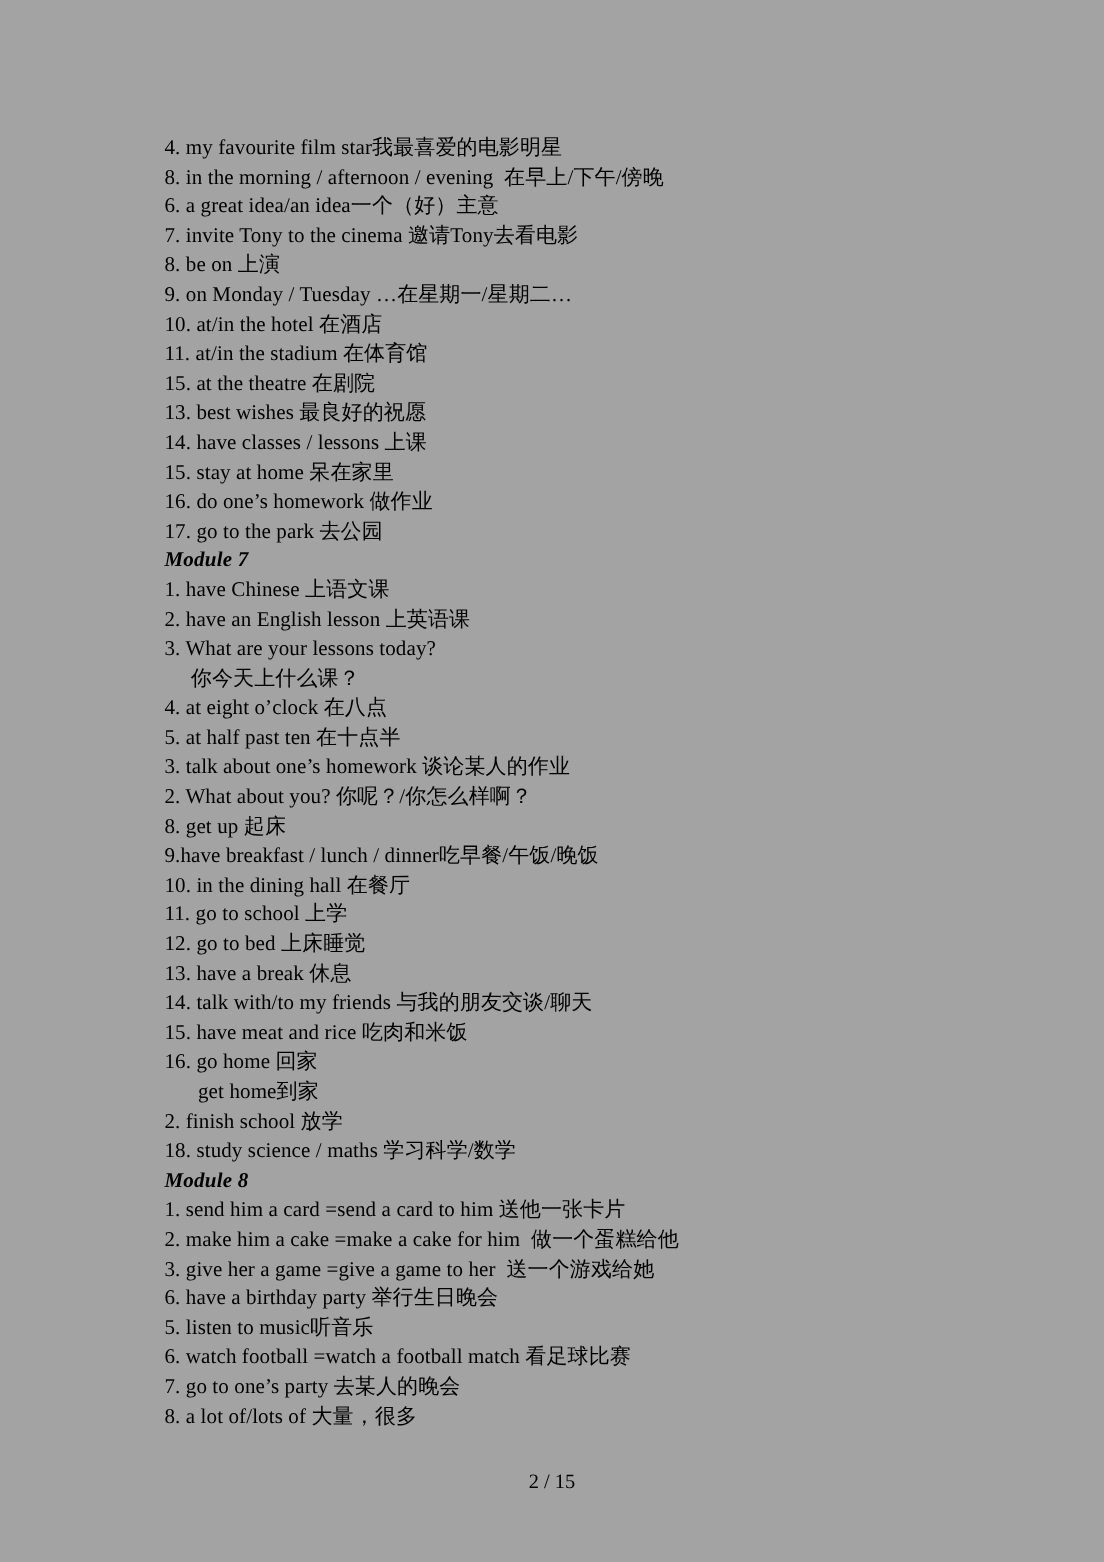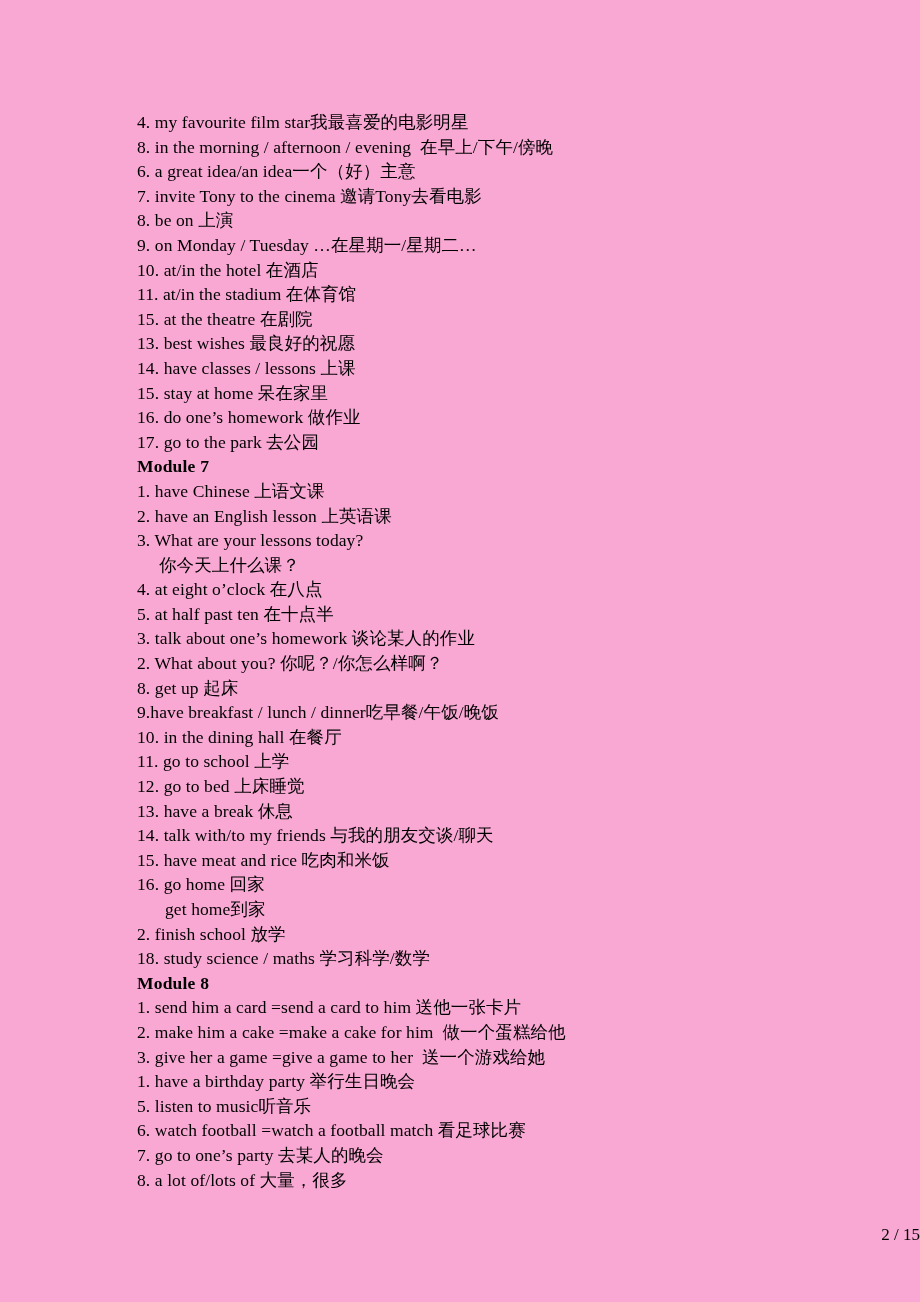--- a/index.html
+++ b/index.html
@@ -10,53 +10,54 @@
   }
   body {
     font-family: "Liberation Serif", "DejaVu Serif", serif;
     color: #000000;
     -webkit-font-smoothing: antialiased;
   }
   .page {
     position: relative;
     width: 920px;
     height: 1302px;
-    background: #f9a8d4;
+    background: #a3a3a3;
     overflow: hidden;
     box-sizing: border-box;
   }
   .content {
     position: absolute;
     left: 137px;
     top: 110px;
     width: 700px;
   }
   .line {
     font-size: 17.5px;
     line-height: 24.6px;
     white-space: pre;
     letter-spacing: 0.1px;
     font-weight: normal;
   }
   .line.module-head {
     font-weight: bold;
     letter-spacing: 0.2px;
+    font-style: italic;
   }
   .line.cont-1 {
     padding-left: 22px;
   }
   .line.cont-2 {
     padding-left: 28px;
   }
   .footer {
     position: absolute;
     left: 0;
     top: 1224px;
     width: 920px;
-    text-align: right;
+    text-align: center;
     font-size: 17px;
     line-height: 22px;
     white-space: pre;
     font-family: "Liberation Serif", "DejaVu Serif", serif;
   }
 </style>
 </head>
 <body>
 
 <div class="page">
@@ -93,20 +94,20 @@
       <div class="line">14. talk with/to my friends 与我的朋友交谈/聊天</div>
       <div class="line">15. have meat and rice 吃肉和米饭</div>
       <div class="line">16. go home 回家</div>
       <div class="line cont-2">get home到家</div>
       <div class="line">2. finish school 放学</div>
       <div class="line">18. study science / maths 学习科学/数学</div>
       <div class="line module-head">Module 8</div>
       <div class="line">1. send him a card =send a card to him 送他一张卡片</div>
       <div class="line">2. make him a cake =make a cake for him  做一个蛋糕给他</div>
       <div class="line">3. give her a game =give a game to her  送一个游戏给她</div>
-      <div class="line">1. have a birthday party 举行生日晚会</div>
+      <div class="line">6. have a birthday party 举行生日晚会</div>
       <div class="line">5. listen to music听音乐</div>
       <div class="line">6. watch football =watch a football match 看足球比赛</div>
       <div class="line">7. go to one’s party 去某人的晚会</div>
       <div class="line">8. a lot of/lots of 大量，很多</div>
     </div>
   <div class="footer">2 / 15</div>
 </div>
 
 </body></html>

